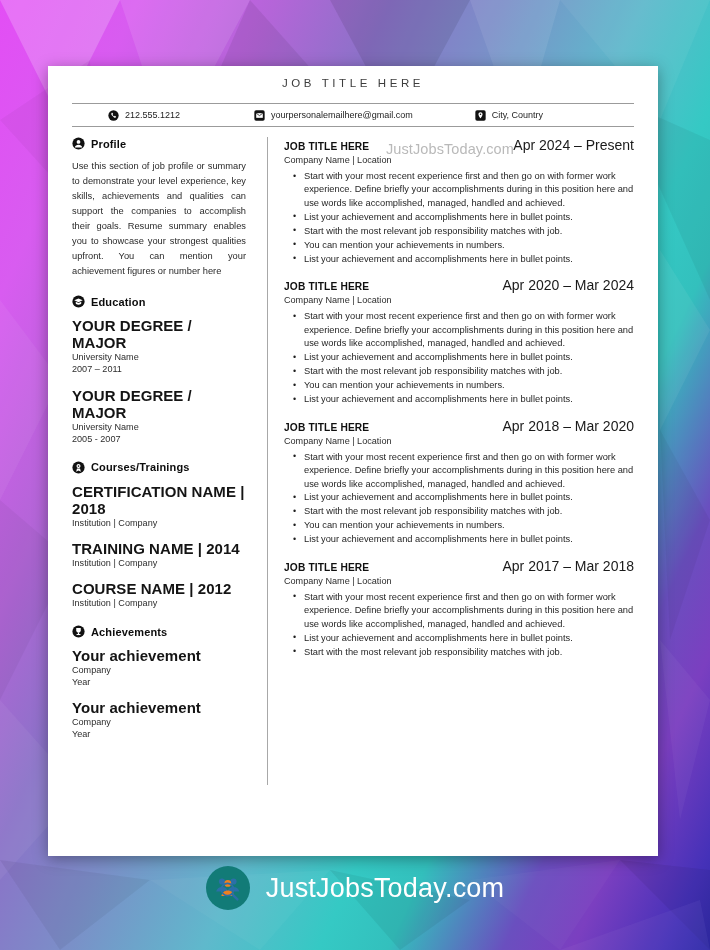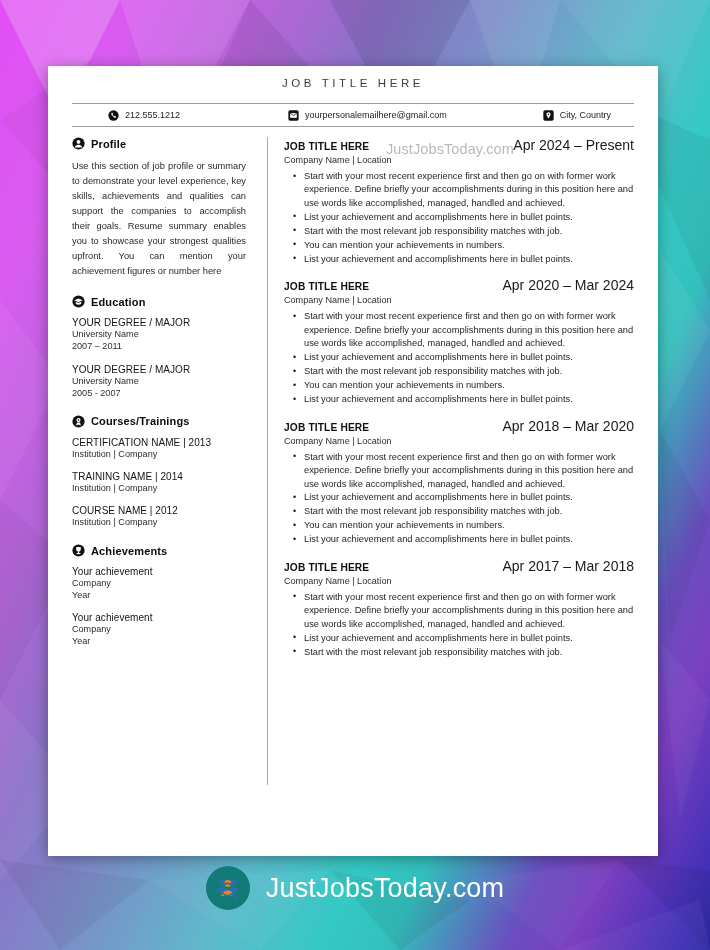--- a/index.html
+++ b/index.html
@@ -70,21 +70,20 @@
   }
 
   
   .contact-bar {
     margin-top: 14px;
     border-top: 1.2px solid #9b9b9b;
     border-bottom: 1.2px solid #9b9b9b;
     height: 22px;
     display: flex;
     align-items: center;
-    gap: 34px;
   }
   .contact-item {
     display: flex;
     align-items: center;
     font-size: 9px;
     color: #1d1d1d;
     white-space: nowrap;
   }
   .ci-phone { margin-left: 36px; }
   .ci-email { margin-left: 74px; }
@@ -140,22 +139,22 @@
   .profile-text {
     font-size: 9.3px;
     line-height: 1.62;
     color: #2a2a2a;
     text-align: justify;
   }
 
   
   .lentry { margin-bottom: 11px; }
   .lentry .l1 {
-    font-size: 10px;
-    font-weight: normal;
+    font-size: 15px;
+    font-weight: bold;
     color: #141414;
     letter-spacing: 0.05px;
   }
   .lentry .l2,
   .lentry .l3 {
     font-size: 9.1px;
     color: #2d2d2d;
     line-height: 1.33;
   }
 
@@ -341,21 +340,21 @@
           <div class="section-head">
             <svg class="sicon" viewBox="0 0 16 16">
               <circle cx="8" cy="8" r="7.5" fill="#111"></circle>
               <circle cx="8" cy="6.3" r="2.5" fill="#fff"></circle>
               <circle cx="8" cy="6.3" r="1" fill="#111"></circle>
               <path d="M6.1 9.3l-1 4 2.9-1.6 2.9 1.6-1-4z" fill="#fff"></path>
             </svg>
             <span class="stitle">Courses/Trainings</span>
           </div>
           <div class="lentry">
-            <div class="l1">CERTIFICATION NAME | 2013</div>
+            <div class="l1">CERTIFICATION NAME | 2018</div>
             <div class="l2">Institution | Company</div>
           </div>
           <div class="lentry">
             <div class="l1">TRAINING NAME | 2014</div>
             <div class="l2">Institution | Company</div>
           </div>
           <div class="lentry">
             <div class="l1">COURSE NAME | 2012</div>
             <div class="l2">Institution | Company</div>
           </div>

